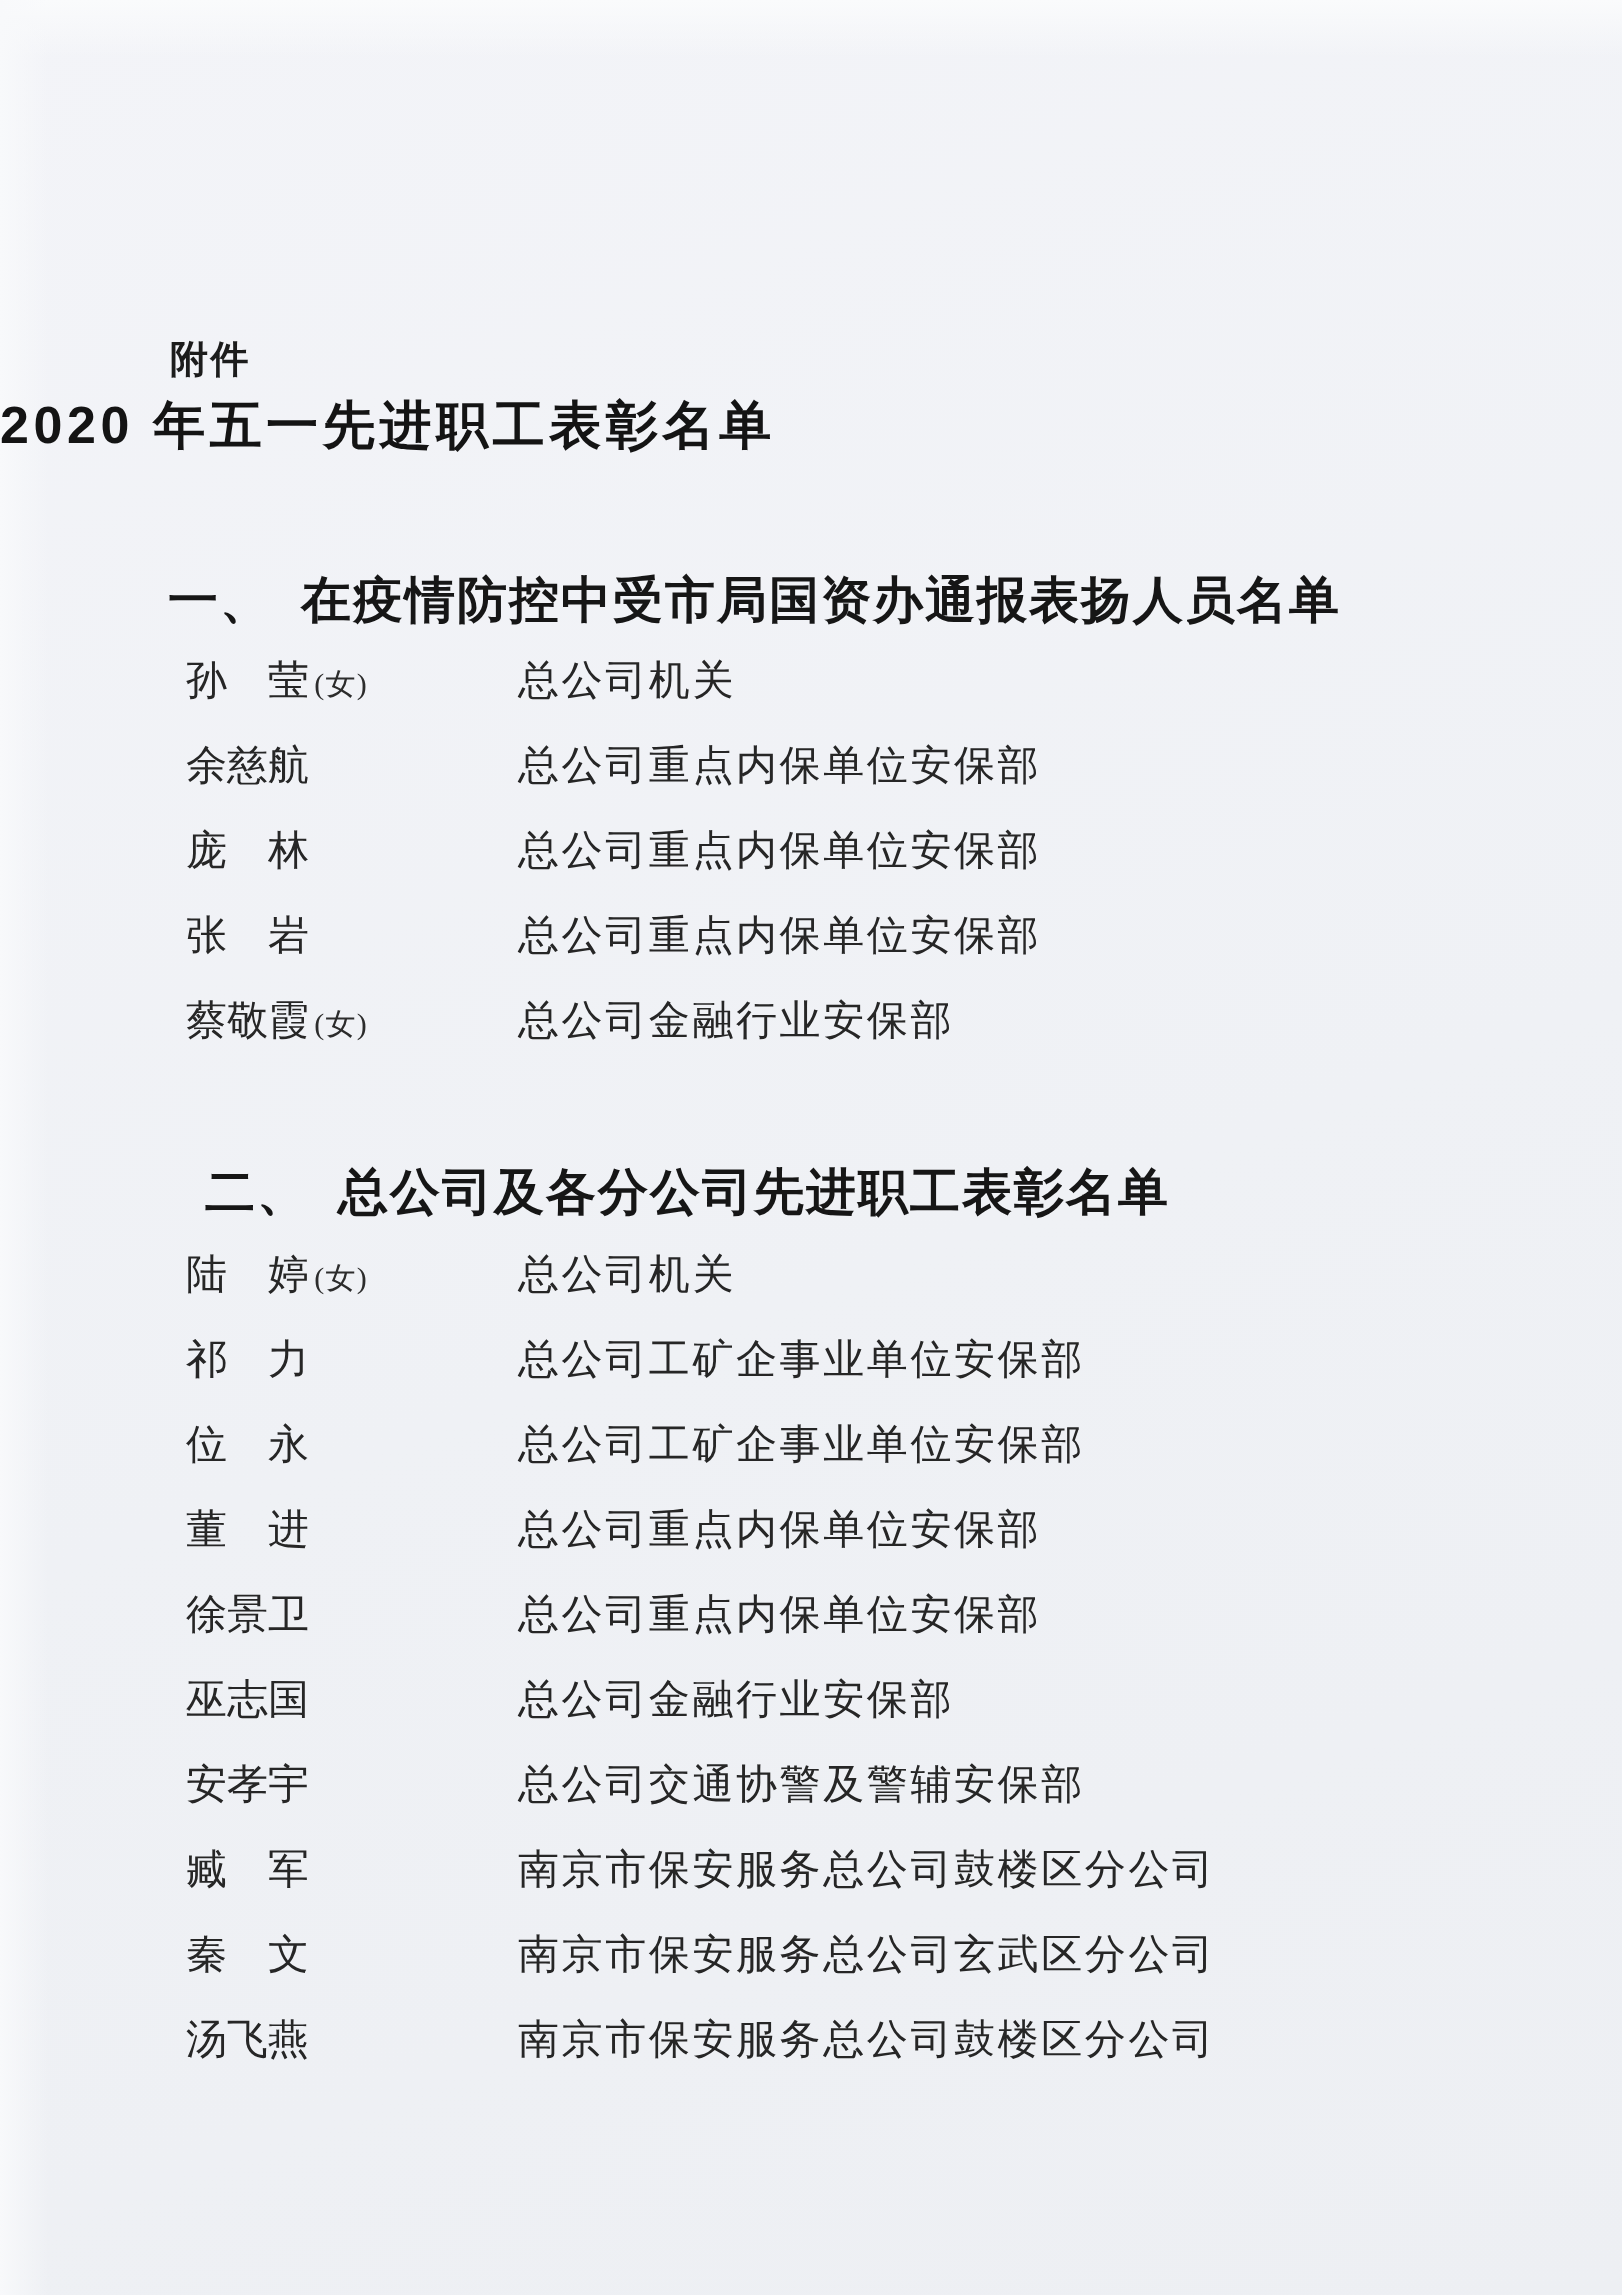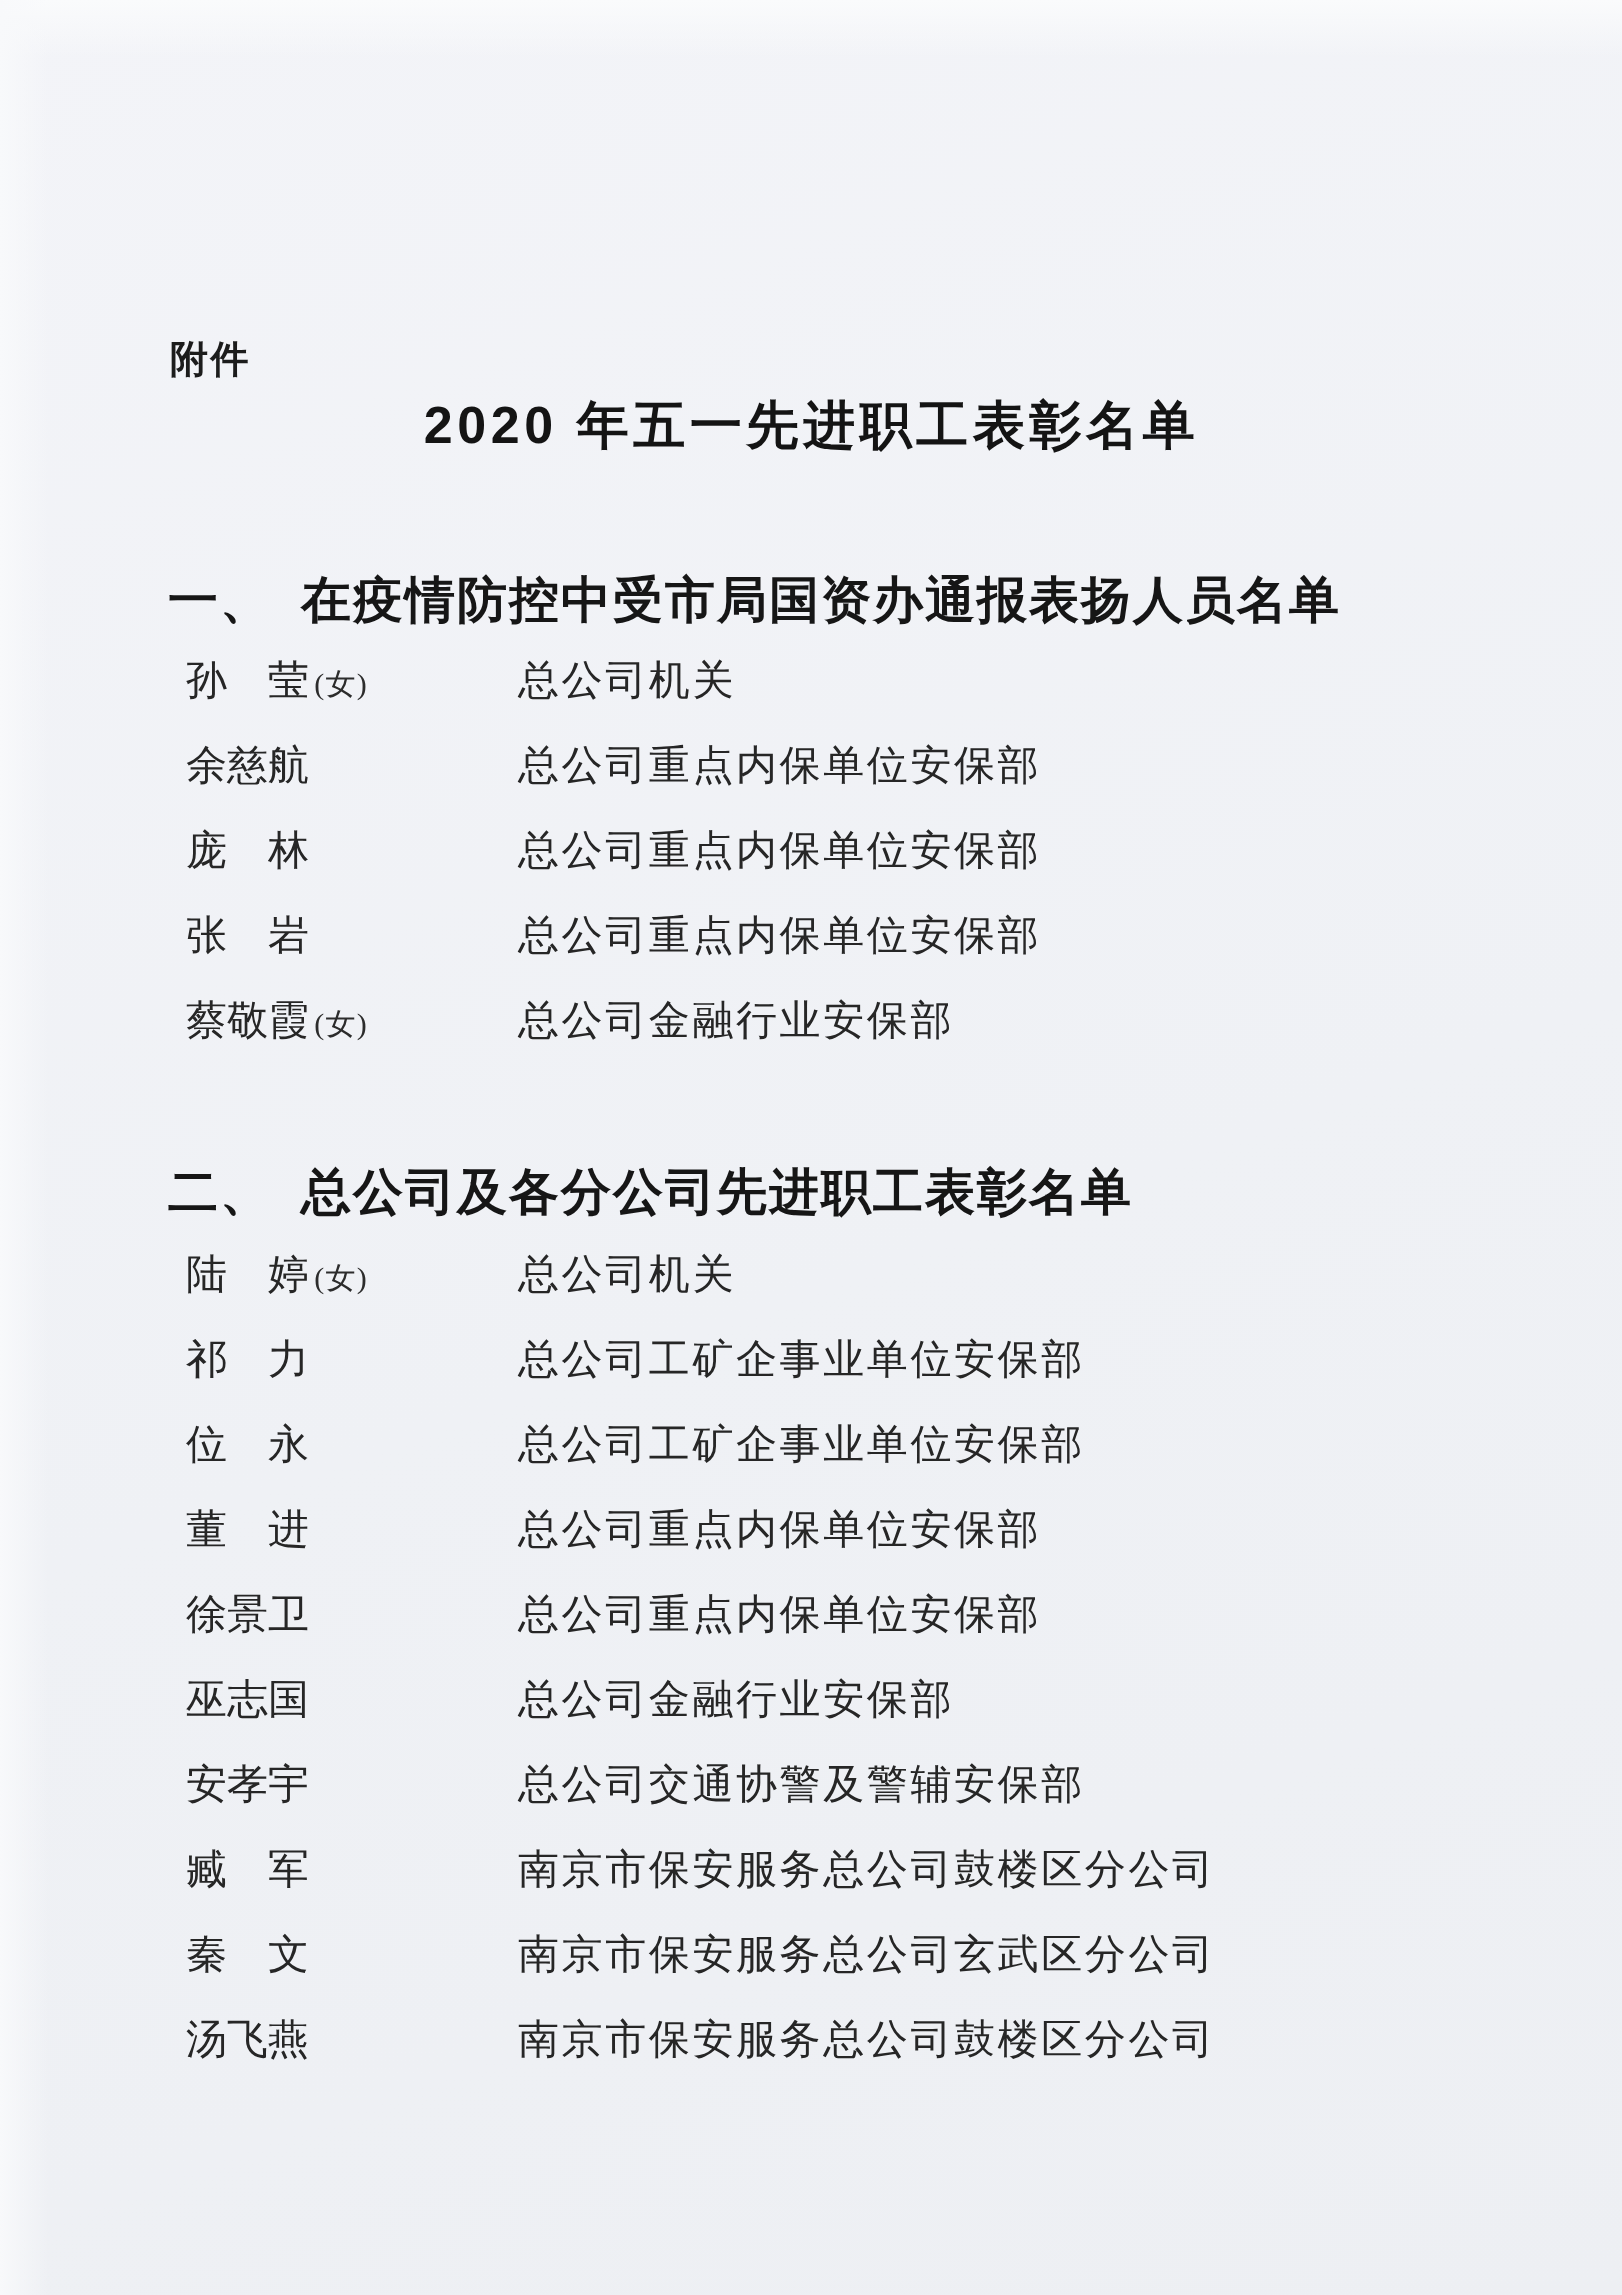--- a/index.html
+++ b/index.html
@@ -19,35 +19,35 @@
       linear-gradient(160deg, #f3f4f8 0%, #eff1f5 55%, #edeff3 100%);
   }
   .attachment {
     position: absolute; left: 170px; top: 340px;
     font-family: "Liberation Sans", sans-serif;
     font-weight: 700; font-size: 38px; line-height: 1;
     color: #1c1c1c; letter-spacing: 2.6px;
   }
   .title {
     position: absolute; left: 0; right: 0; top: 399px;
-    text-align: center;
+    text-align: left;
     font-family: "Liberation Sans", sans-serif;
     font-weight: 700; font-size: 52px; line-height: 1;
     color: #141414; letter-spacing: 4.6px;
   }
   .heading {
     position: absolute; left: 168px; right: 79px;
     font-family: "Liberation Sans", sans-serif;
     font-weight: 700; font-size: 50px; line-height: 1;
     color: #161616; letter-spacing: 2px;
     white-space: nowrap;
   }
   .heading .hnum { margin-right: 29px; }
   .heading-1 { top: 575px; }
-  .heading-2 { top: 1167px; }
+  .heading-2 { top: 1167px; margin-left: 37px; }
   .rows { position: absolute; left: 168px; right: 52px; }
   .rows-1 { top: 660px; }
   .rows-2 { top: 1254px; }
   .row { height: 85px; line-height: 1; white-space: nowrap; }
   .name-cell {
     display: inline-block; width: 332px;
     font-size: 41px; color: #262626;
     vertical-align: top;
     margin-left: 18px;
   }

